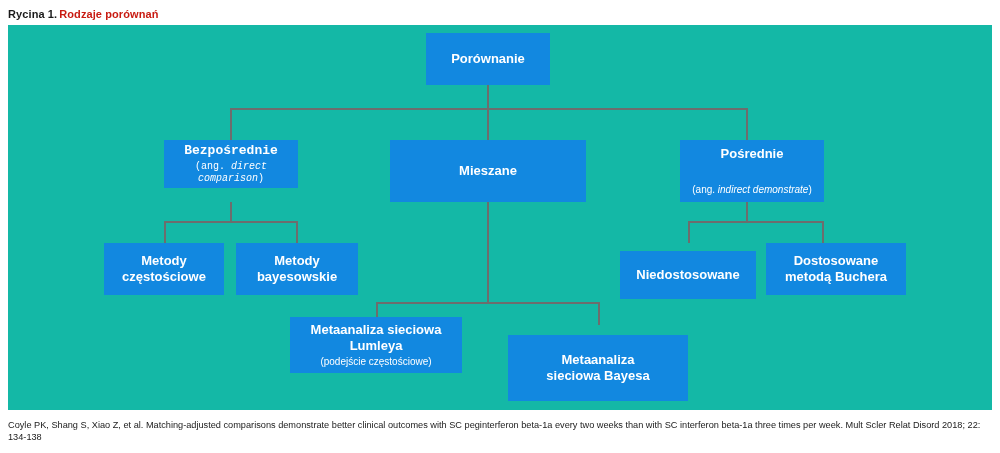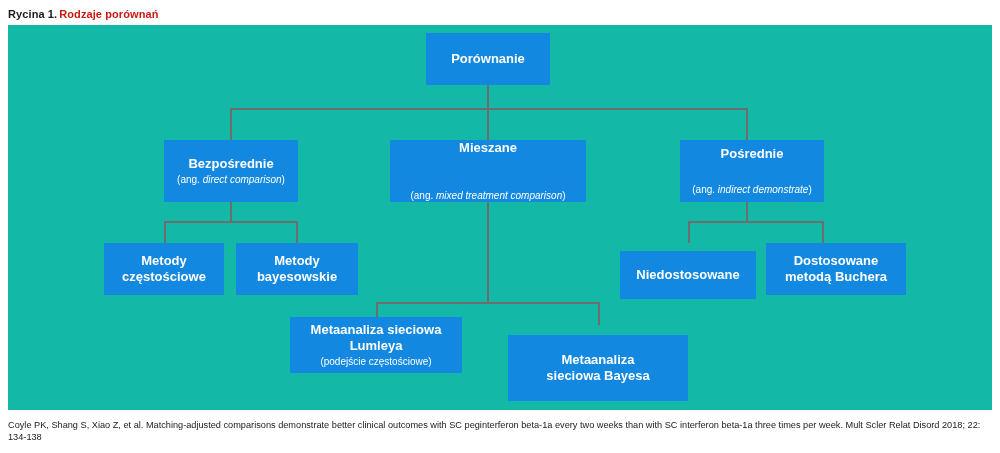--- a/index.html
+++ b/index.html
@@ -117,28 +117,27 @@
 
     <div class="line v" style="left:479px; top:177px; height:100px;"></div>
     <div class="line h" style="left:368px; top:277px; width:222px;"></div>
     <div class="line v" style="left:368px; top:277px; height:23px;"></div>
     <div class="line v" style="left:590px; top:277px; height:23px;"></div>
 
     <div class="node" style="left:418px; top:8px; width:124px; height:52px;">
       <span class="main">Porównanie</span>
     </div>
 
-    <div class="node" style="left:156px; top:115px; width:134px; height:62px;">
+    <div class="node" style="left:156px; top:115px; width:134px; height:48px;font-family:Liberation Mono, monospace;">
       <span class="main">Bezpośrednie</span>
       <span class="sub"><span>(ang. </span><i>direct comparison</i><span>)</span></span>
     </div>
 
     <div class="node" style="left:382px; top:115px; width:196px; height:62px;gap:32px;">
       <span class="main">Mieszane</span>
-      <span class="sub"><span>(ang. </span><i>mixed treatment comparison</i><span>)</span></span>
     </div>
 
     <div class="node" style="left:672px; top:115px; width:144px; height:62px;gap:19px;">
       <span class="main">Pośrednie</span>
       <span class="sub"><span>(ang. </span><i>indirect demonstrate</i><span>)</span></span>
     </div>
 
     <div class="node" style="left:96px; top:218px; width:120px; height:52px;">
       <span class="main">Metody</span>
       <span class="main">częstościowe</span>

